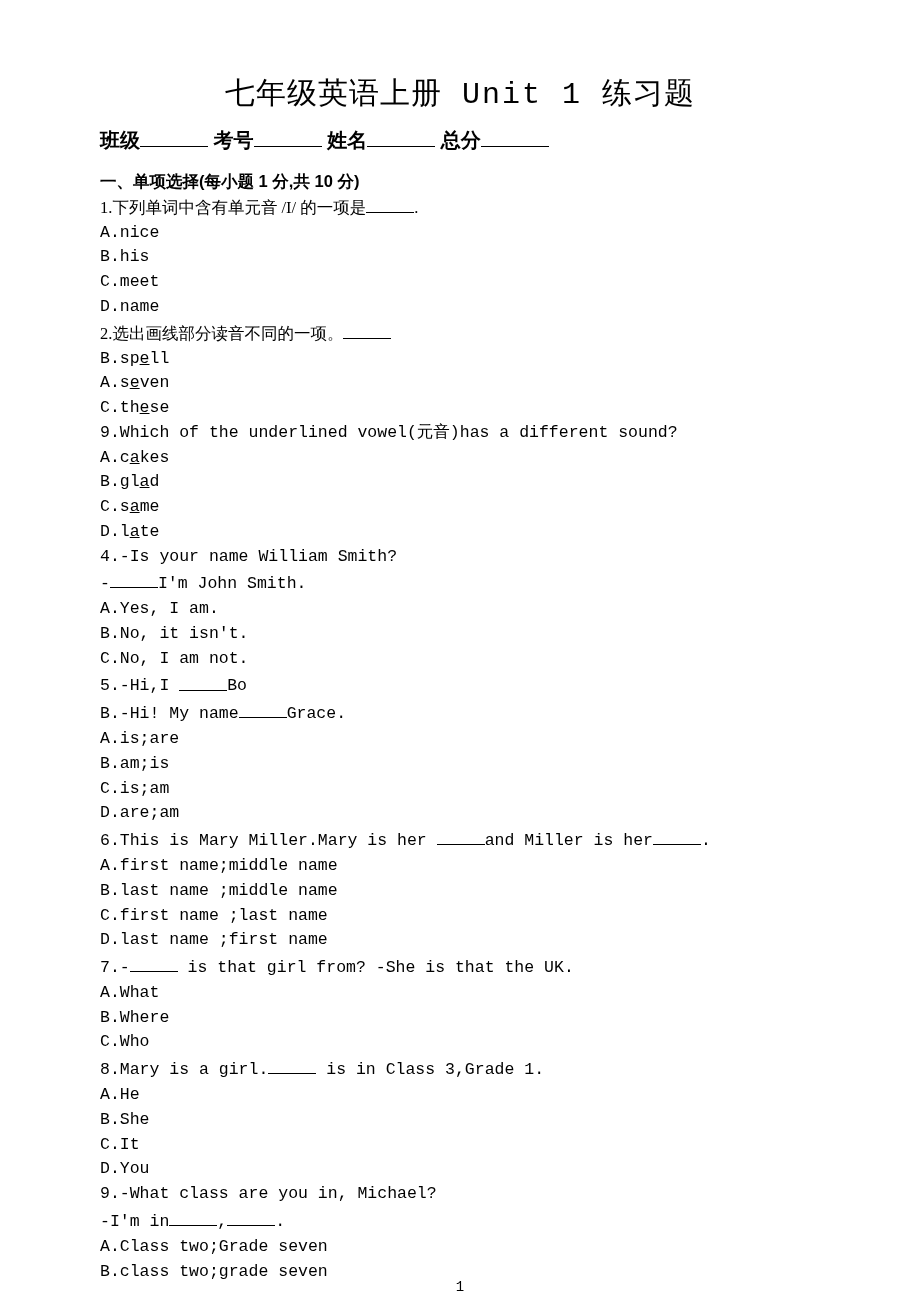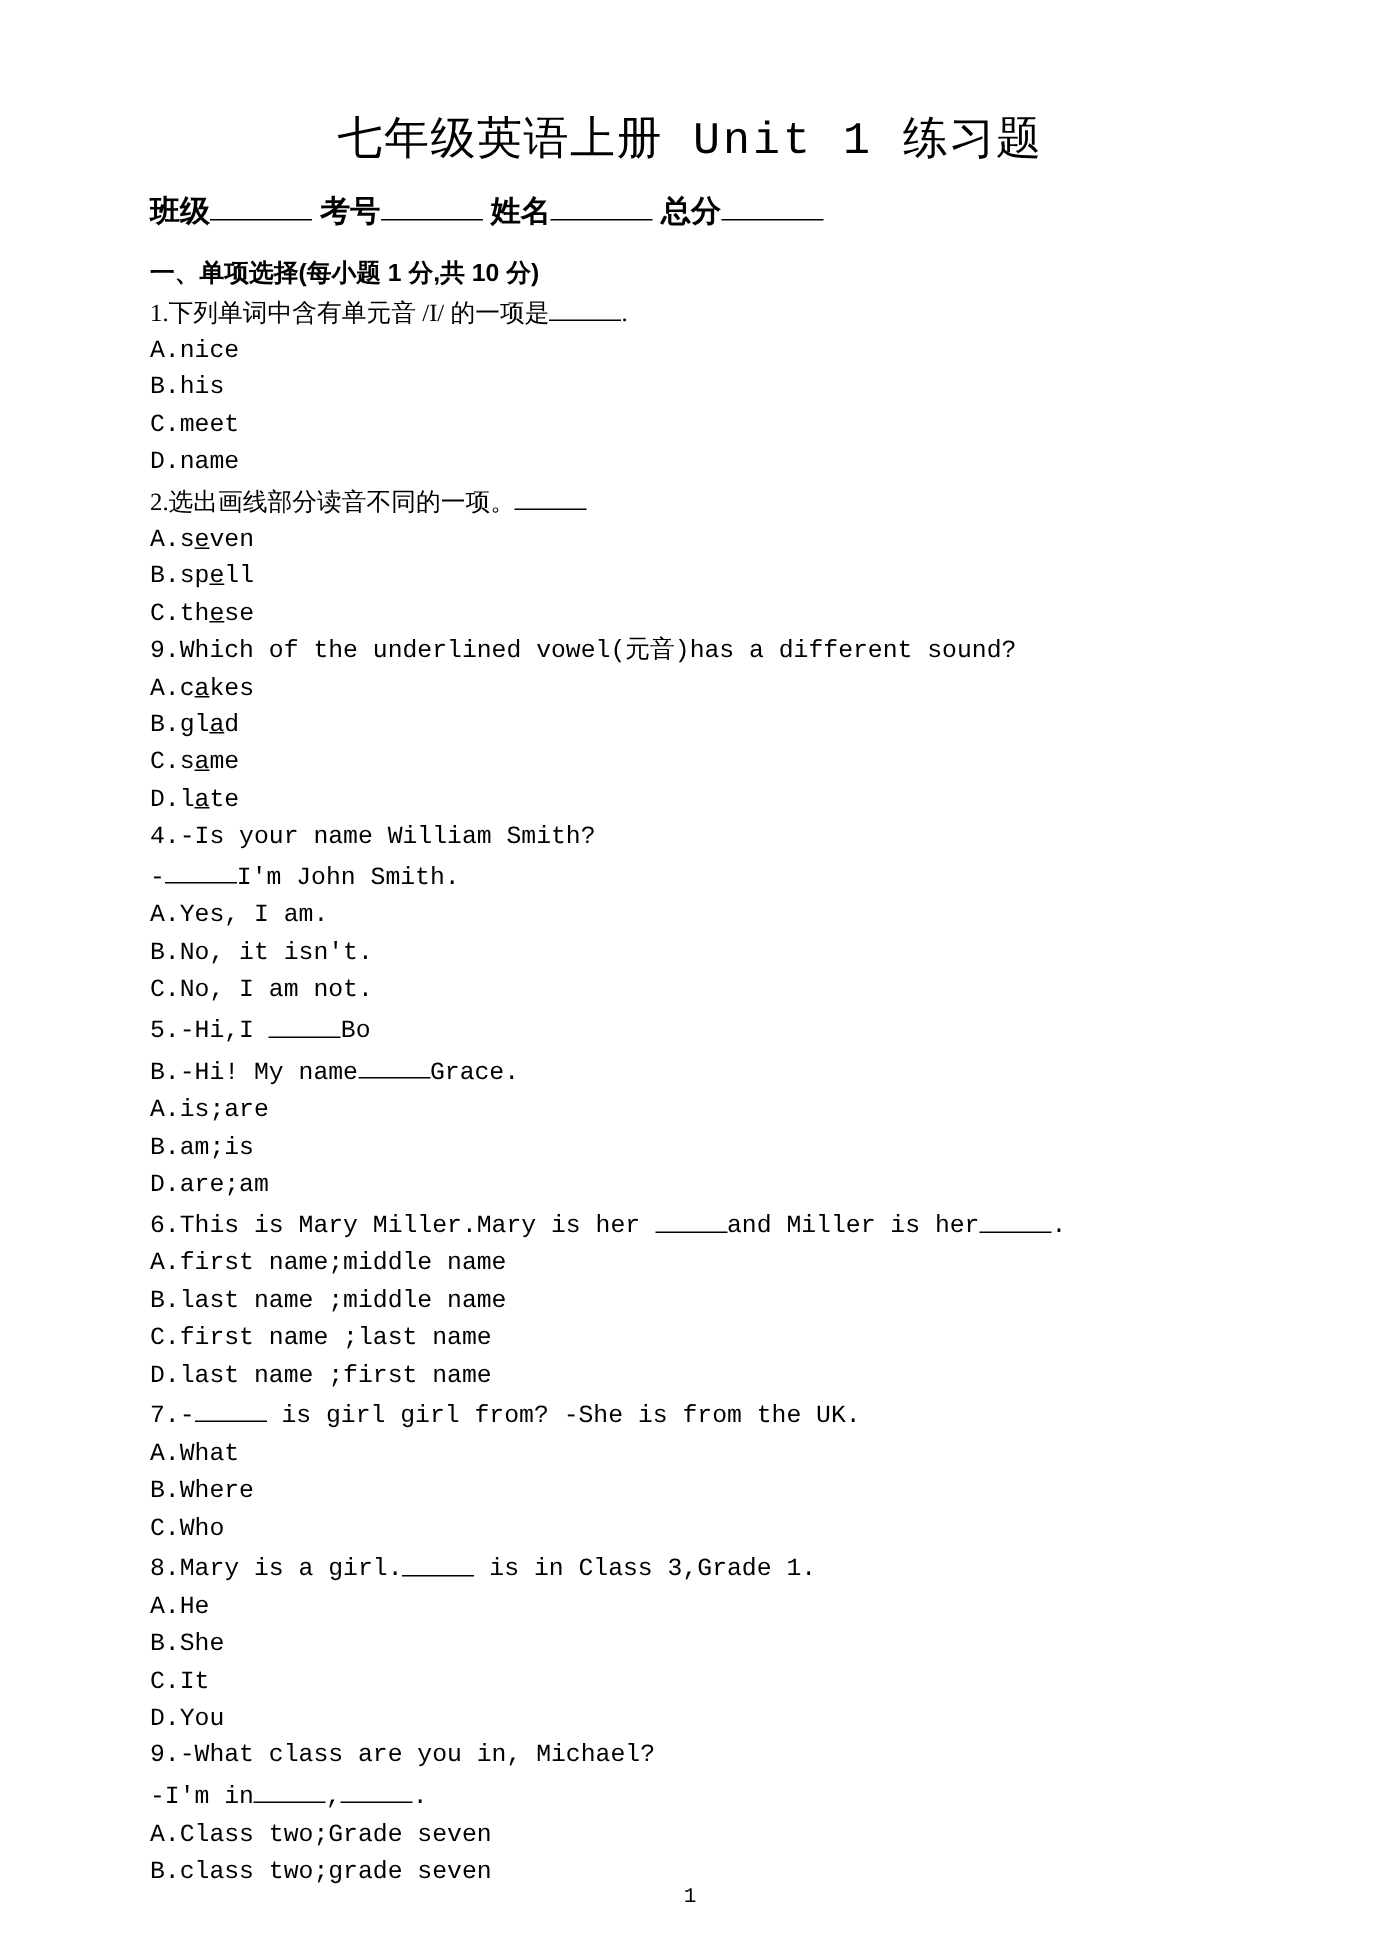--- a/index.html
+++ b/index.html
@@ -37,49 +37,50 @@
     <span>1.下列单词中含有单元音 /I/ 的一项是</span><span class="blank blank-sm"></span><span>.</span>
   </div>
   <div class="item mono">A.nice</div>
   <div class="item mono">B.his</div>
   <div class="item mono">C.meet</div>
   <div class="item mono">D.name</div>
 
   <div class="item">
     <span>2.选出画线部分读音不同的一项。</span><span class="blank blank-sm"></span>
   </div>
+  <div class="item mono"><span>B.sp</span><span class="underline">e</span><span>ll</span></div>
   <div class="item mono"><span>A.s</span><span class="underline">e</span><span>ven</span></div>
-  <div class="item mono"><span>B.sp</span><span class="underline">e</span><span>ll</span></div>
   <div class="item mono"><span>C.th</span><span class="underline">e</span><span>se</span></div>
 
   <div class="item mono">9.Which of the underlined vowel(元音)has a different sound?</div>
   <div class="item mono"><span>A.c</span><span class="underline">a</span><span>kes</span></div>
   <div class="item mono"><span>B.gl</span><span class="underline">a</span><span>d</span></div>
   <div class="item mono"><span>C.s</span><span class="underline">a</span><span>me</span></div>
   <div class="item mono"><span>D.l</span><span class="underline">a</span><span>te</span></div>
 
   <div class="item mono">4.-Is your name William Smith?</div>
   <div class="item mono"><span>-</span><span class="blank blank-sm"></span><span>I'm John Smith.</span></div>
   <div class="item mono">A.Yes, I am.</div>
   <div class="item mono">B.No, it isn't.</div>
   <div class="item mono">C.No, I am not.</div>
 
   <div class="item mono"><span>5.-Hi,I </span><span class="blank blank-sm"></span><span>Bo</span></div>
   <div class="item mono"><span>B.-Hi! My name</span><span class="blank blank-sm"></span><span>Grace.</span></div>
   <div class="item mono">A.is;are</div>
   <div class="item mono">B.am;is</div>
+  <div class="item mono">C.is;am</div>
   <div class="item mono">D.are;am</div>
 
   <div class="item mono"><span>6.This is Mary Miller.Mary is her </span><span class="blank blank-sm"></span><span>and Miller is her</span><span class="blank blank-sm"></span><span>.</span></div>
   <div class="item mono">A.first name;middle name</div>
   <div class="item mono">B.last name ;middle name</div>
   <div class="item mono">C.first name ;last name</div>
   <div class="item mono">D.last name ;first name</div>
 
-  <div class="item mono"><span>7.-</span><span class="blank blank-sm"></span><span> is girl girl from? -She is from the UK.</span></div>
+  <div class="item mono"><span>7.-</span><span class="blank blank-sm"></span><span> is that girl from? -She is that the UK.</span></div>
   <div class="item mono">A.What</div>
   <div class="item mono">B.Where</div>
   <div class="item mono">C.Who</div>
 
   <div class="item mono"><span>8.Mary is a girl.</span><span class="blank blank-sm"></span><span> is in Class 3,Grade 1.</span></div>
   <div class="item mono">A.He</div>
   <div class="item mono">B.She</div>
   <div class="item mono">C.It</div>
   <div class="item mono">D.You</div>
 

